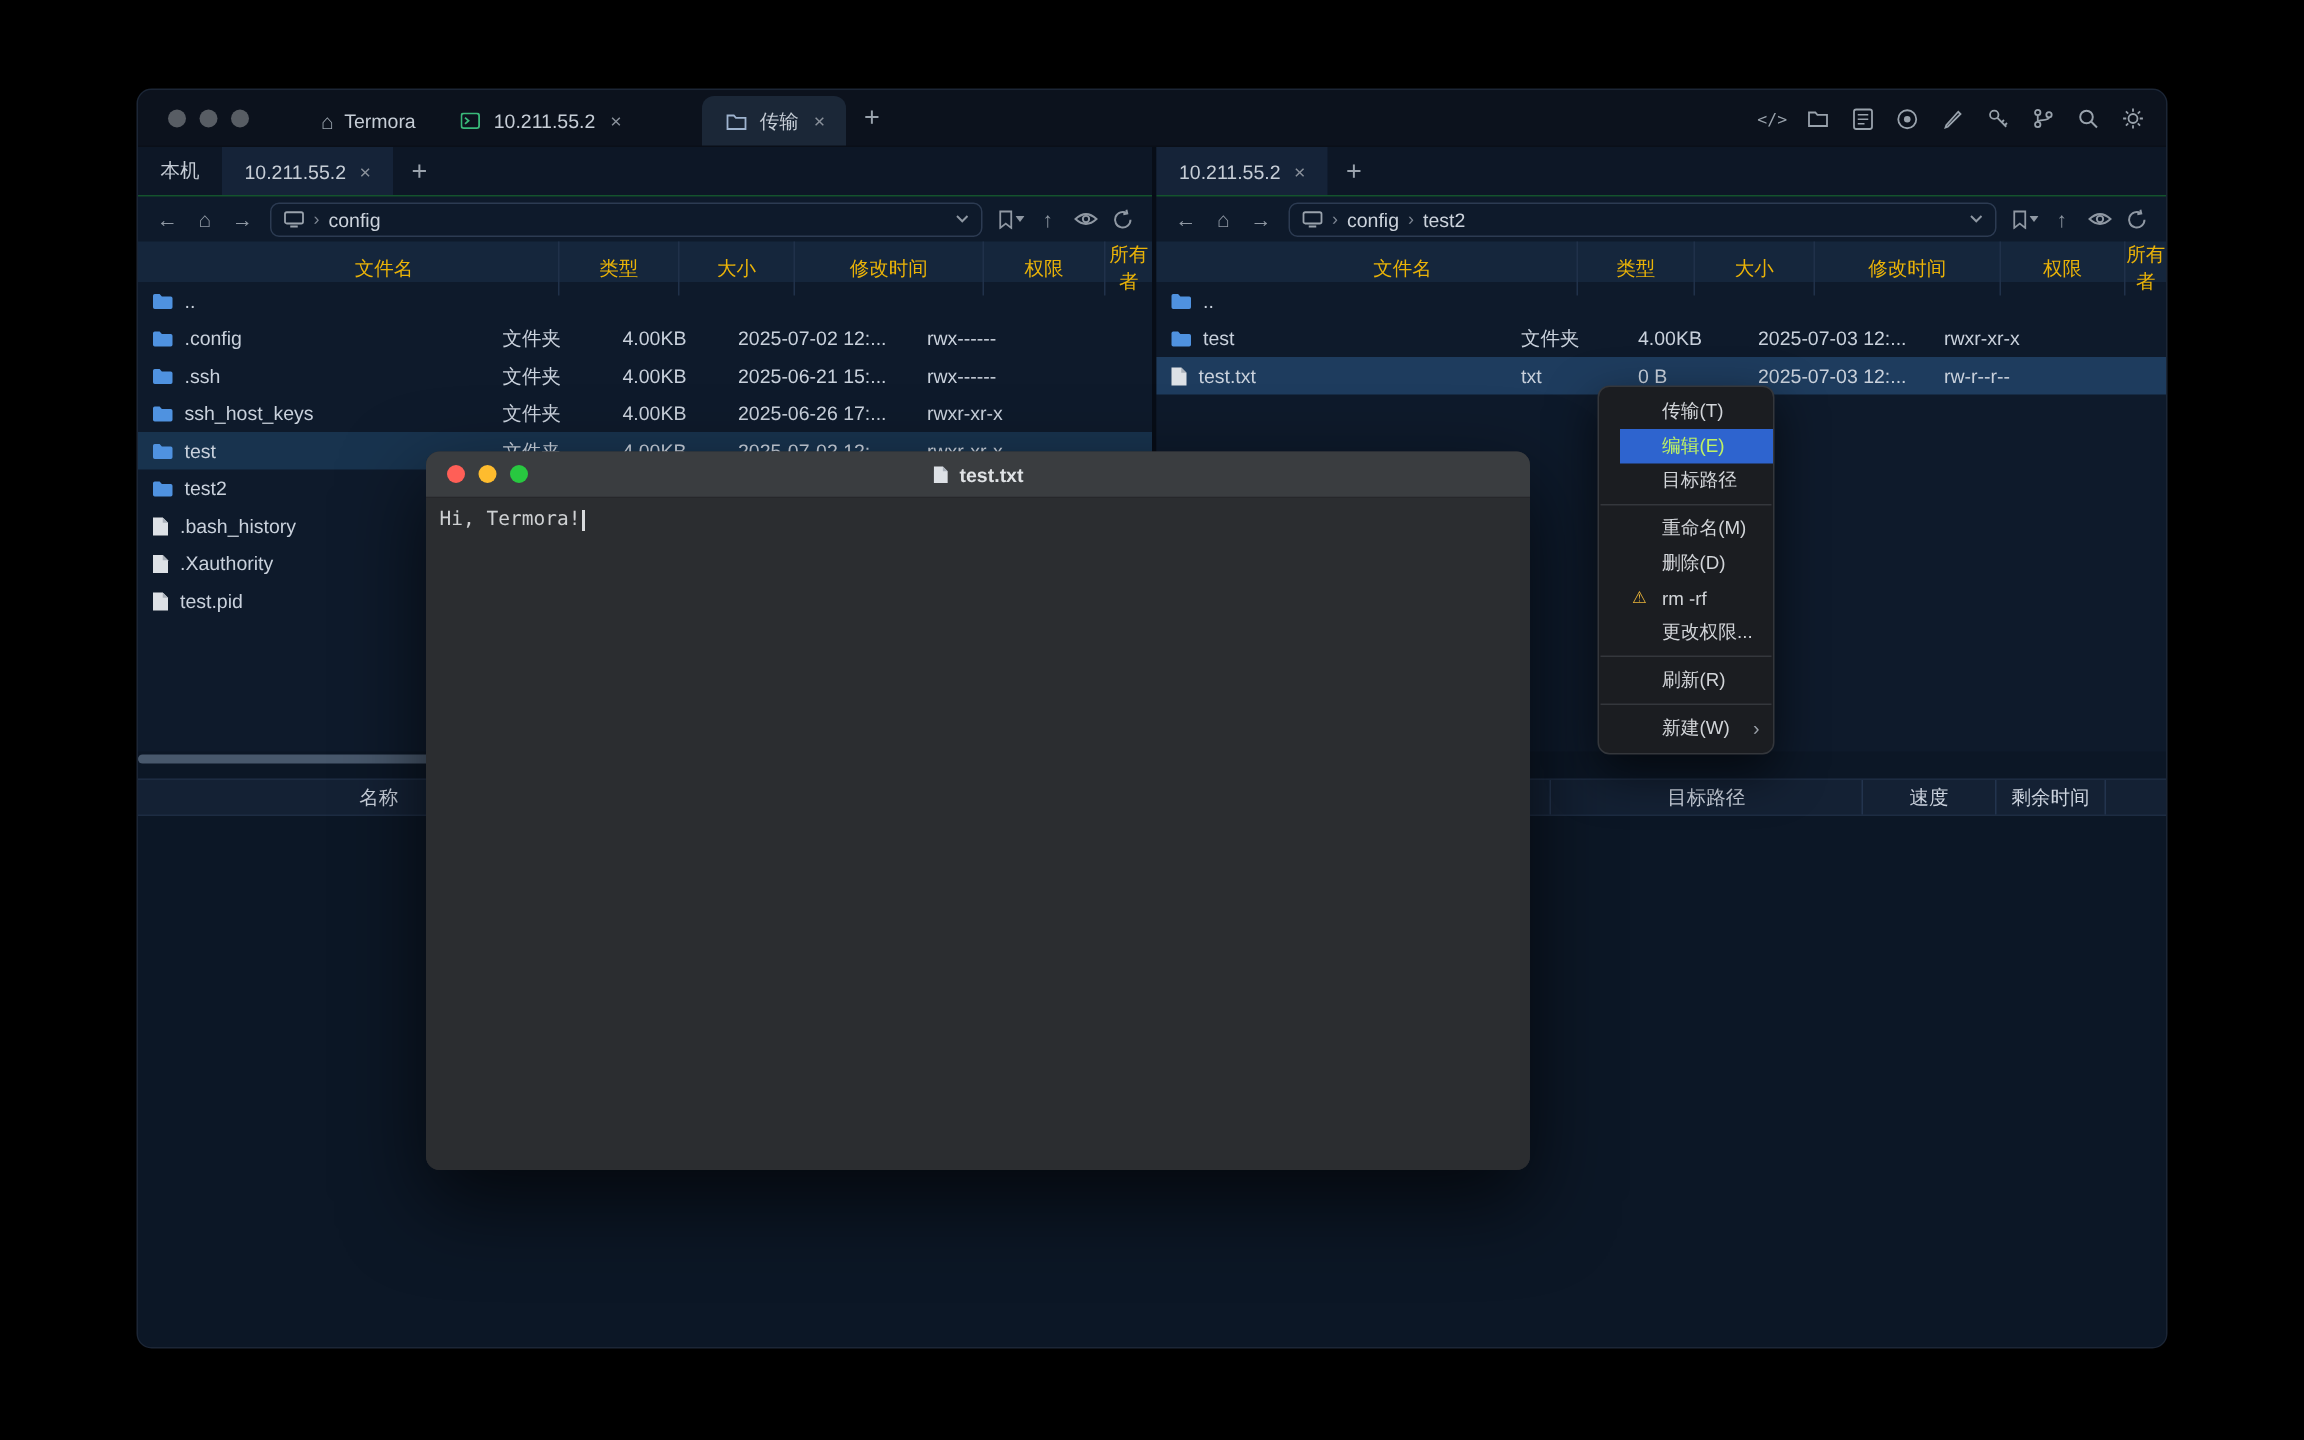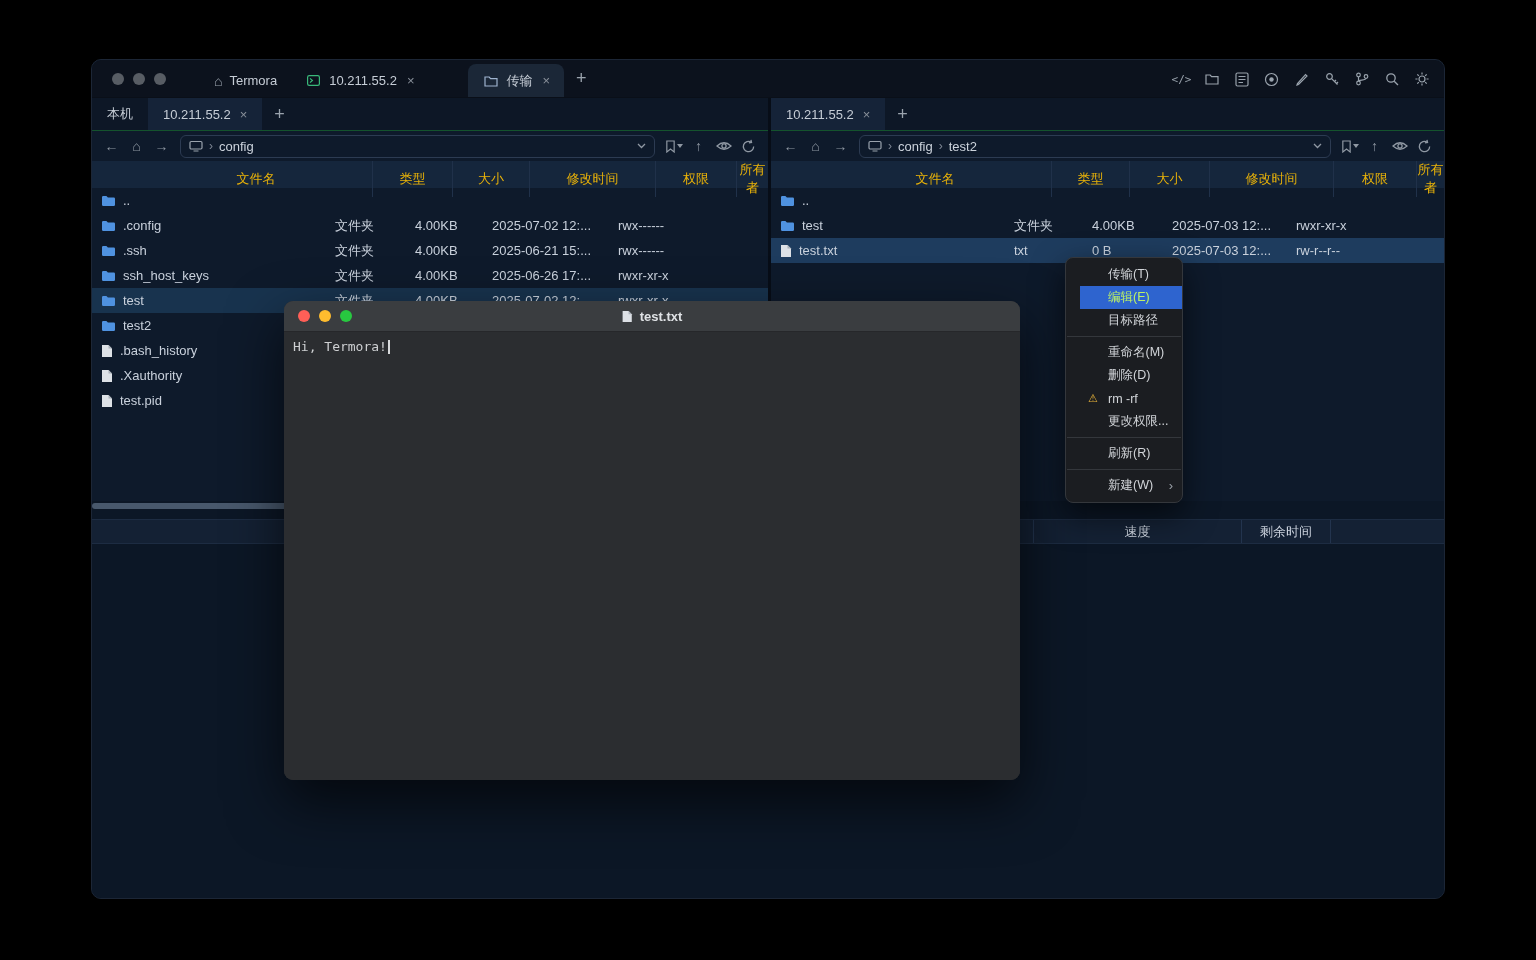--- a/index.html
+++ b/index.html
@@ -523,20 +523,21 @@
           <div class="cell mono">rw-r--r--</div>
           <div class="cell"></div>
         </div>
       </div>
     </div>
   </div>
 
   <div class="transfer">
     <div class="hthumb"></div>
     <div class="transfer-head">
+      <div class="tth">名称</div>
       <div class="tth"></div>
       <div class="tth">目标路径</div>
       <div class="tth">速度</div>
       <div class="tth">剩余时间</div>
       <div class="tth"></div>
     </div>
   </div>
 
   <div class="editor">
     <div class="editor-titlebar">

